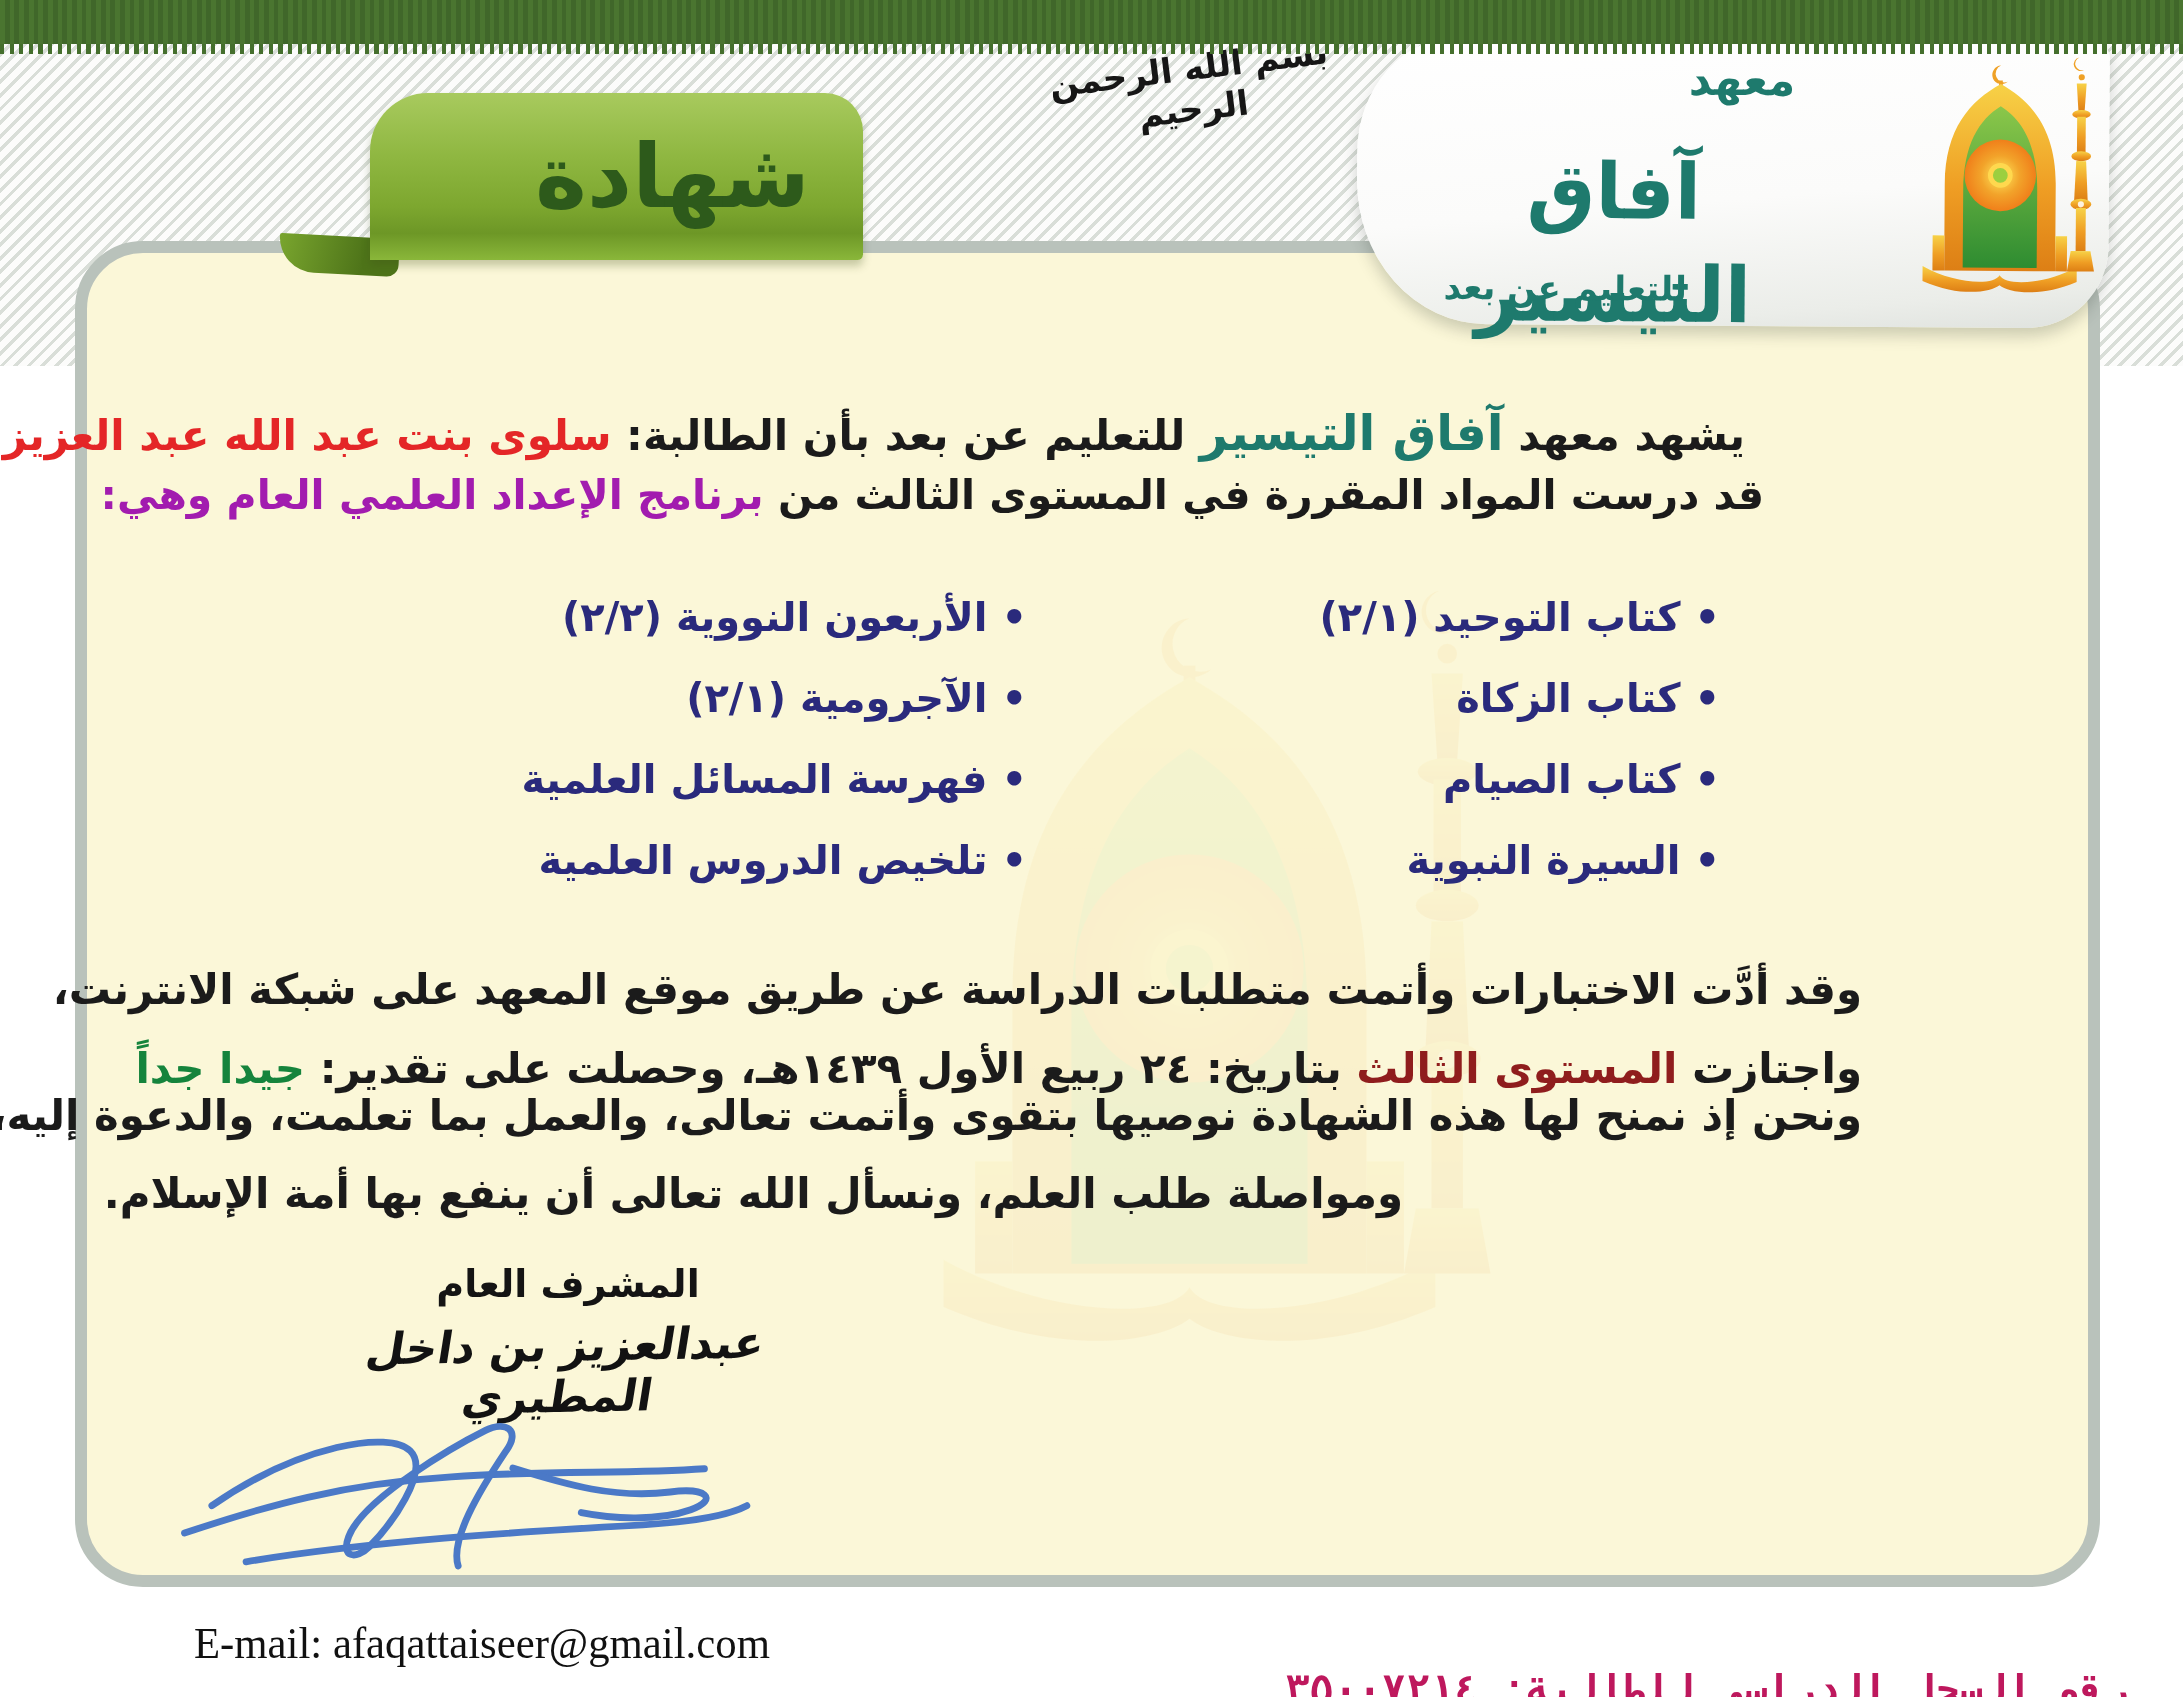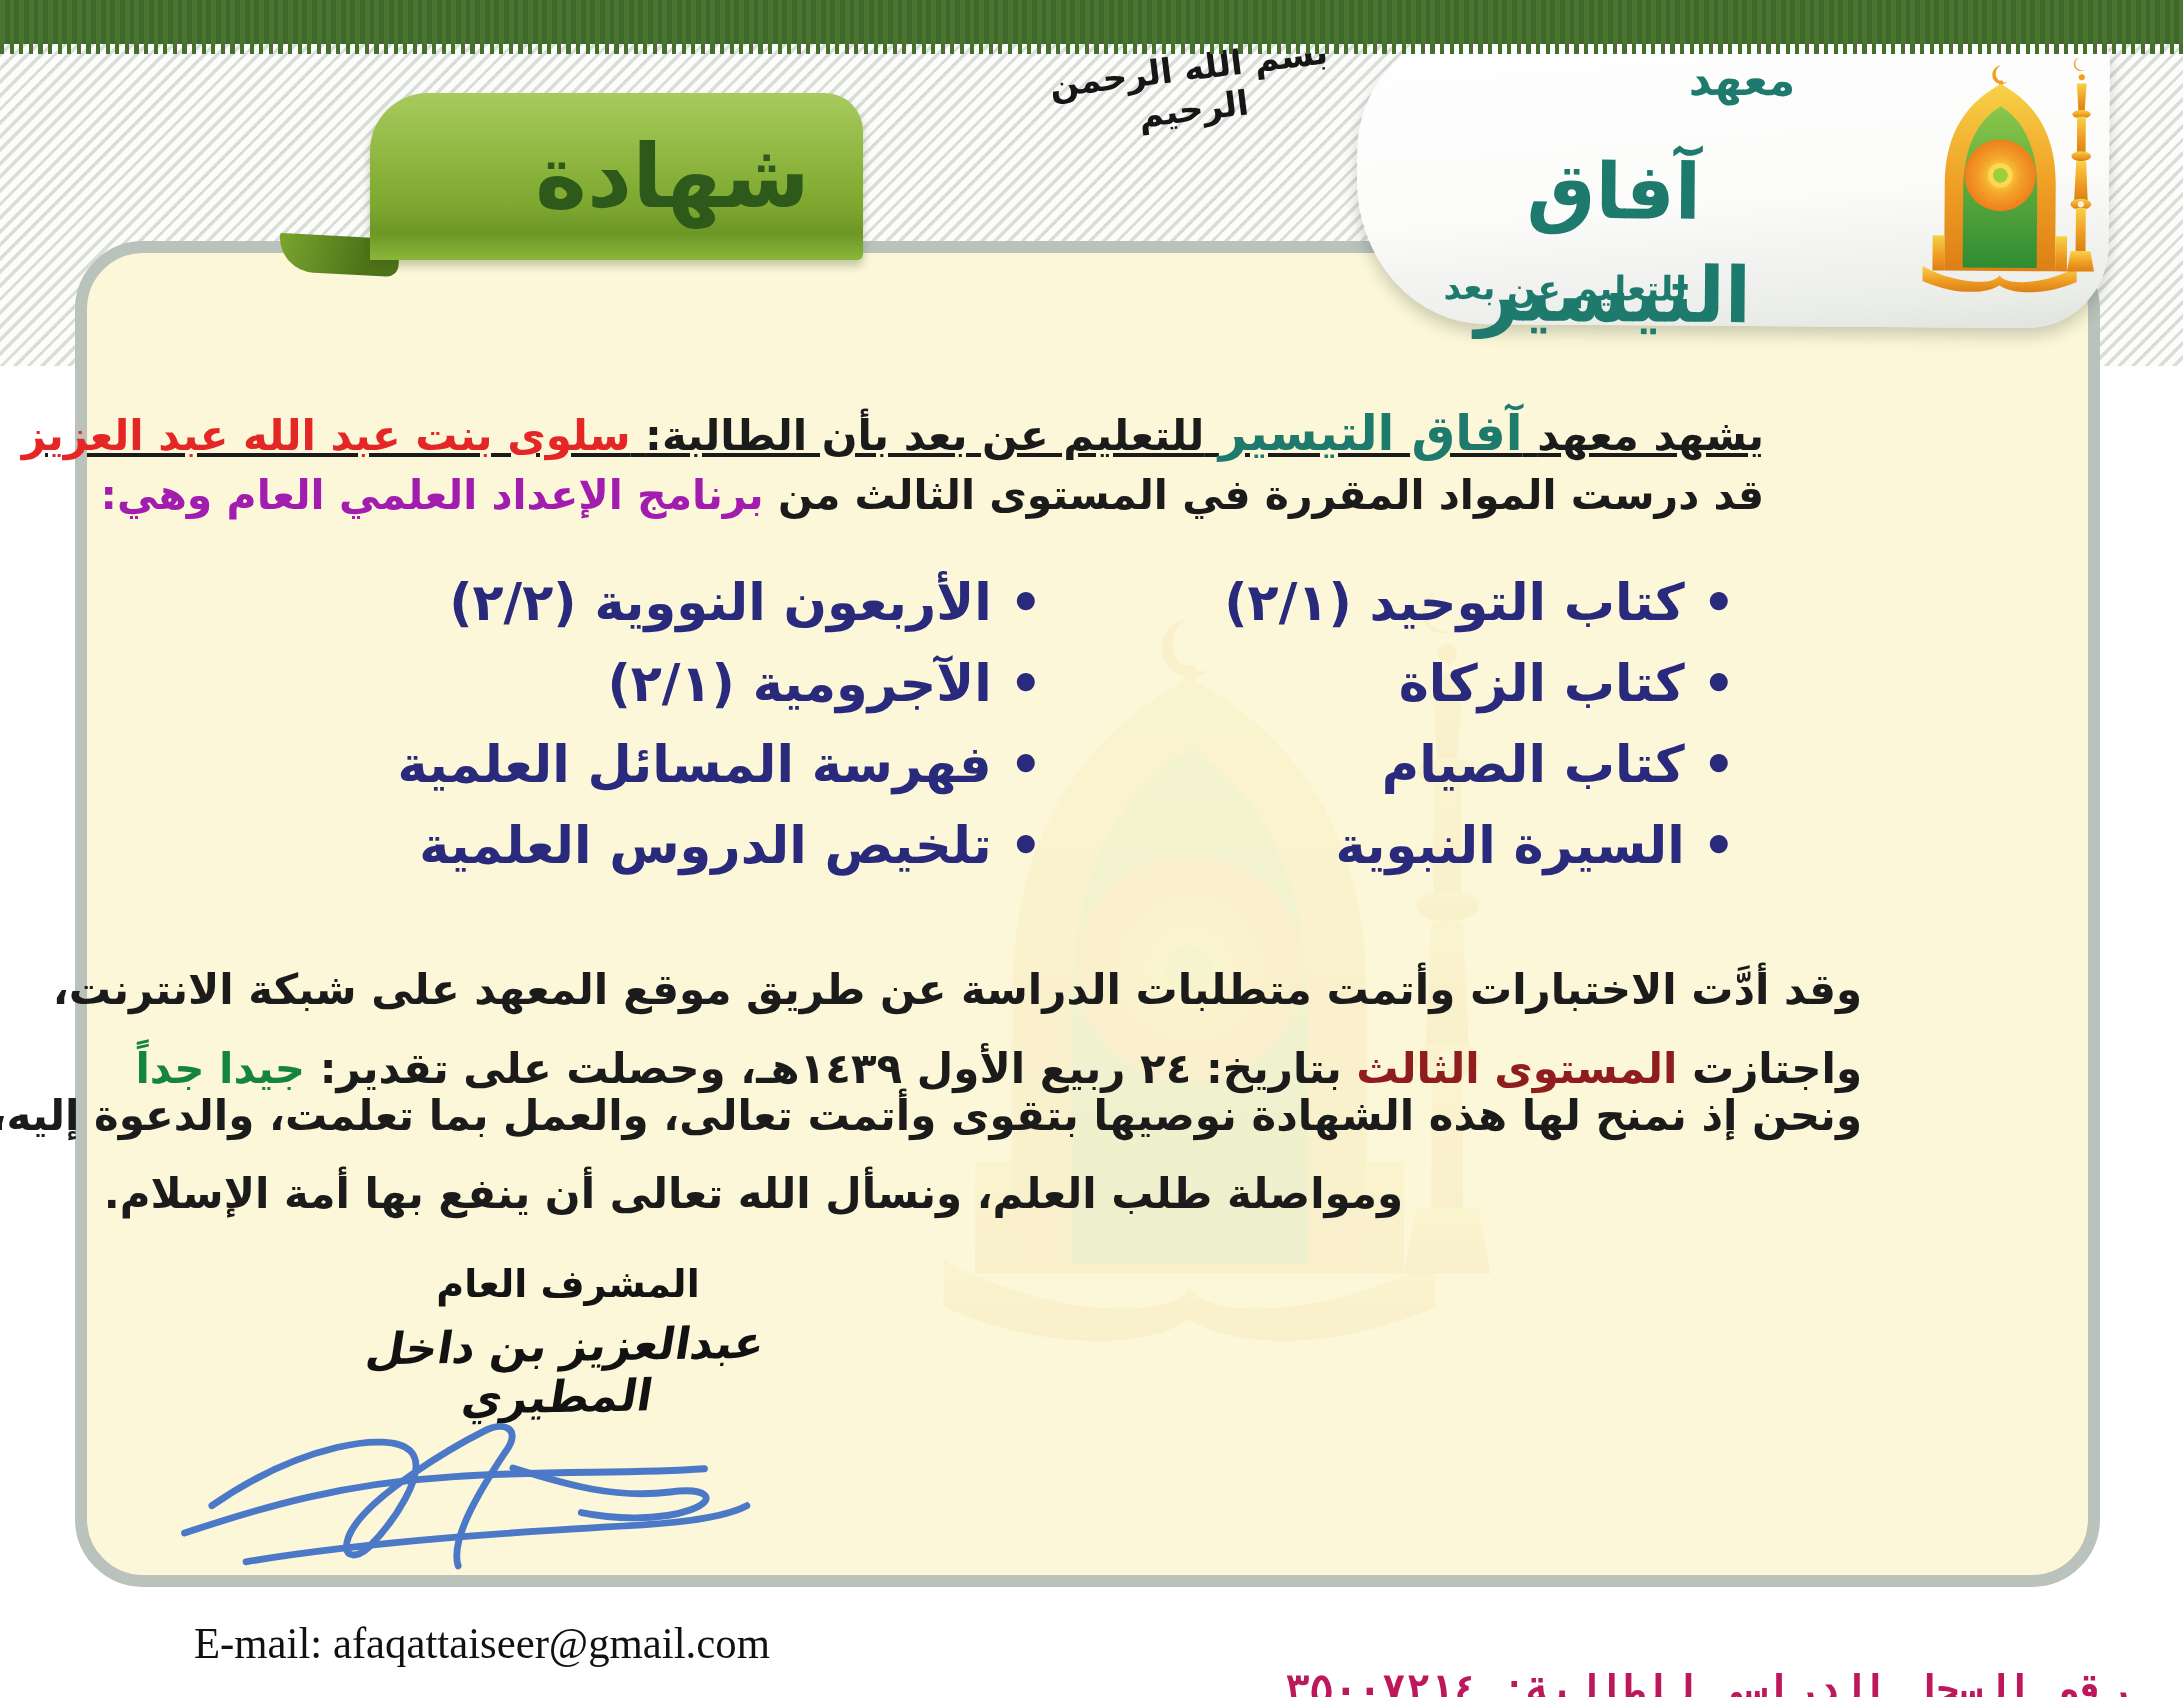--- a/index.html
+++ b/index.html
@@ -38,29 +38,29 @@
   .logo-word{position:absolute;left:312px;top:16.4px;width:145px;text-align:center;
     font-size:44px;font-weight:bold;color:#1e7a6d;}
   .logo-wordmark{position:absolute;left:75px;top:103px;width:364px;text-align:center;
     font-size:77px;font-weight:bold;color:#1e7a6d;letter-spacing:-2.7px;line-height:103px;}
   .logo-tagline{position:absolute;left:72px;top:231px;width:274px;text-align:center;
     font-size:34px;font-weight:bold;color:#1e7a6d;}
   .logo-mosque{position:absolute;left:560px;top:8.2px;width:185px;height:255px;}
   
   .rtl{direction:rtl;unicode-bidi:isolate;}
   .line{z-index:5;white-space:nowrap;font-weight:bold;color:#1b1b1b;}
-  .intro1{right:419px;top:405px;font-size:42px;text-decoration:underline;}
+  .intro1{right:438px;top:405px;font-size:42px;}
   .intro2{right:419px;top:471px;font-size:41px;}
   .brand-inline{color:#1e7a6d;font-size:49px;}
   .student{color:#e42627;}
   .navy{color:#a21caf;margin-top:32px;}
   .maroon{color:#8f1d1d;}
   .grade{color:#15843c;}
-  .subjects{z-index:5;list-style:none;margin:2px;padding:0;direction:rtl;
-    font-size:51px;font-weight:bold;color:#2a2a7c;}
+  .subjects{z-index:5;list-style:none;margin:17px;padding:0;direction:rtl;
+    font-size:40px;font-weight:bold;color:#2a2a7c;}
   .subjects li{line-height:81px;white-space:nowrap;}
   .subjects li::before{content:"• ";}
   .col-r{right:446px;top:560px;}
   .col-l{right:1139px;top:560px;}
   .c1{right:321px;top:937px;font-size:42px;margin-top:28px;}
   .c2{right:321px;top:1015px;font-size:42px;margin-top:29px;}
   .c3{right:321px;top:1091px;font-size:42px;}
   .c4{right:780px;top:1169px;font-size:42px;}
   
   .sig-title{left:431px;top:1262px;width:274px;z-index:5;text-align:center;

